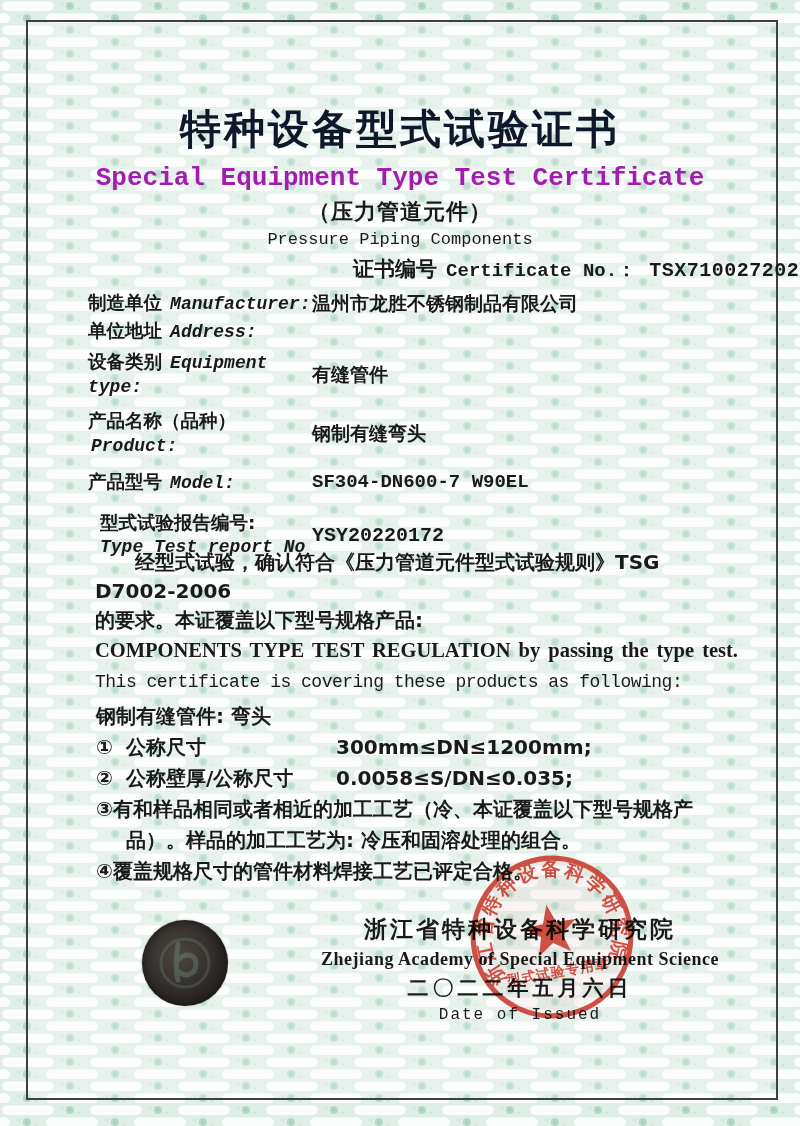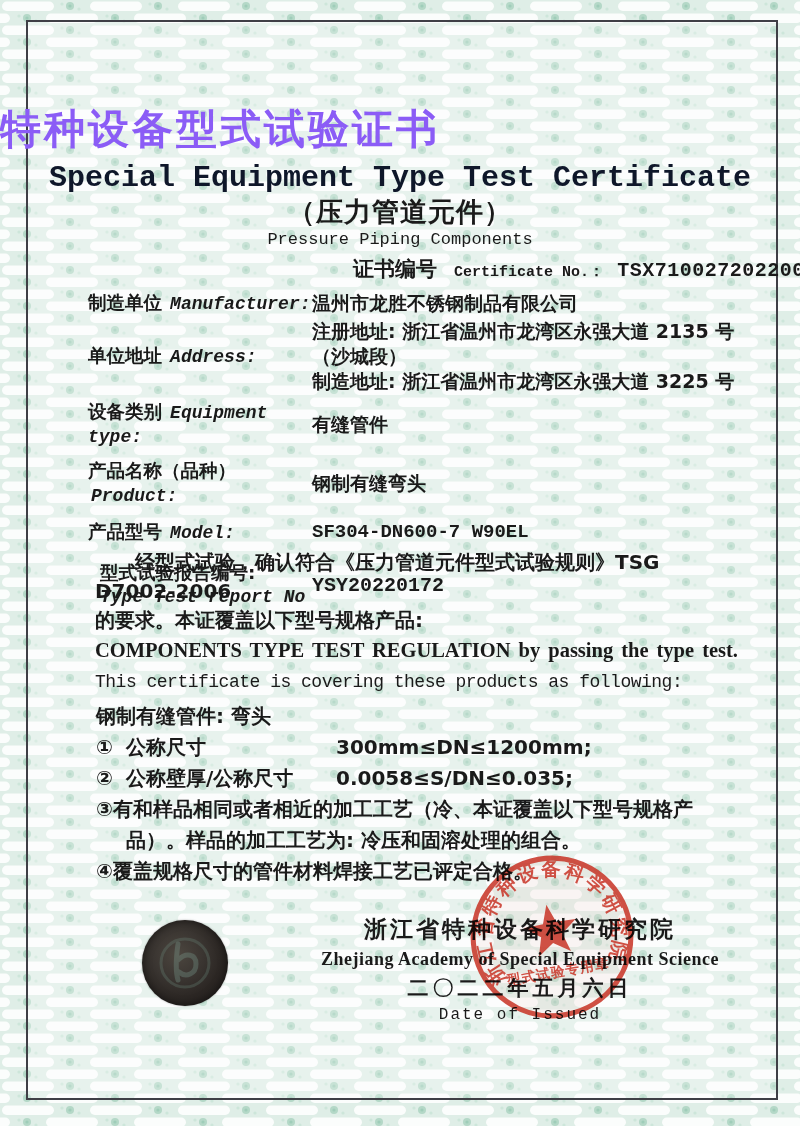--- a/index.html
+++ b/index.html
@@ -18,46 +18,46 @@
     border: 2px solid #3f3f46;
     background: rgba(255,255,255,0.25);
     z-index: 1;
     box-sizing: border-box;
   }
   .content { position: absolute; inset: 0; z-index: 2; }
 
   
   .title-cn {
     position: absolute; top: 101px; left: 0; right: 0;
-    text-align: left; font-size: 41px; font-weight: 700;
-    letter-spacing: 3px; color: #8b5cf6; line-height: 56px;
+    text-align: center; font-size: 41px; font-weight: 700;
+    letter-spacing: 3px; color: #0f172a; line-height: 56px;
   }
   .title-en {
     position: absolute; top: 163px; left: 0; right: 0;
     text-align: center; font-family: "Liberation Mono", monospace;
-    font-size: 30px; font-weight: 700; line-height: 30px; color: #0f172a;
+    font-size: 26px; font-weight: 700; line-height: 30px; color: #a21caf;
   }
   .subtitle-cn {
     position: absolute; top: 194px; left: 0; right: 0;
-    text-align: center; font-size: 27px; font-weight: 700; line-height: 36px;
+    text-align: center; font-size: 22px; font-weight: 700; line-height: 36px;
     letter-spacing: 1px;
   }
   .subtitle-en {
     position: absolute; top: 229px; left: 0; right: 0;
     text-align: center; font-family: "Liberation Mono", monospace;
     font-size: 17px; font-weight: 400; line-height: 22px;
   }
   .cert-line {
     position: absolute; top: 255px; left: 353px;
     white-space: nowrap; line-height: 28px;
   }
   .cert-line .cn { font-size: 21px; font-weight: 700; }
   .cert-line .en {
-    font-family: "Liberation Mono", monospace; font-size: 15px; font-weight: 700;
-    margin-left: 12px;
+    font-family: "Liberation Mono", monospace; font-size: 19px; font-weight: 700;
+    margin-left: 4px;
   }
   .cert-line .no {
     font-family: "Liberation Mono", monospace; font-size: 20px; font-weight: 600;
     margin-left: 8px; letter-spacing: 0.5px;
   }
 
   
   .fields { position: absolute; top: 291px; left: 88px; right: 52px; }
   .field-row { display: flex; align-items: center; }
   .f-label { width: 224px; flex: 0 0 224px; line-height: 24px; }
@@ -177,24 +177,20 @@
         <div class="f-value">
           <div>温州市龙胜不锈钢制品有限公司</div>
         </div>
       </div>
 
       <div class="field-row row-2">
         <div class="f-label">
           <span class="cn">单位地址</span>
           <span class="en">Address:</span>
         </div>
-        <div class="f-value">
-          <div>注册地址: 浙江省温州市龙湾区永强大道 2135 号（沙城段）</div>
-          <div>制造地址: 浙江省温州市龙湾区永强大道 3225 号</div>
-        </div>
       </div>
 
       <div class="field-row row-3">
         <div class="f-label">
           <span class="cn">设备类别</span>
           <span class="en">Equipment type:</span>
         </div>
         <div class="f-value">
           <div>有缝管件</div>
         </div>

